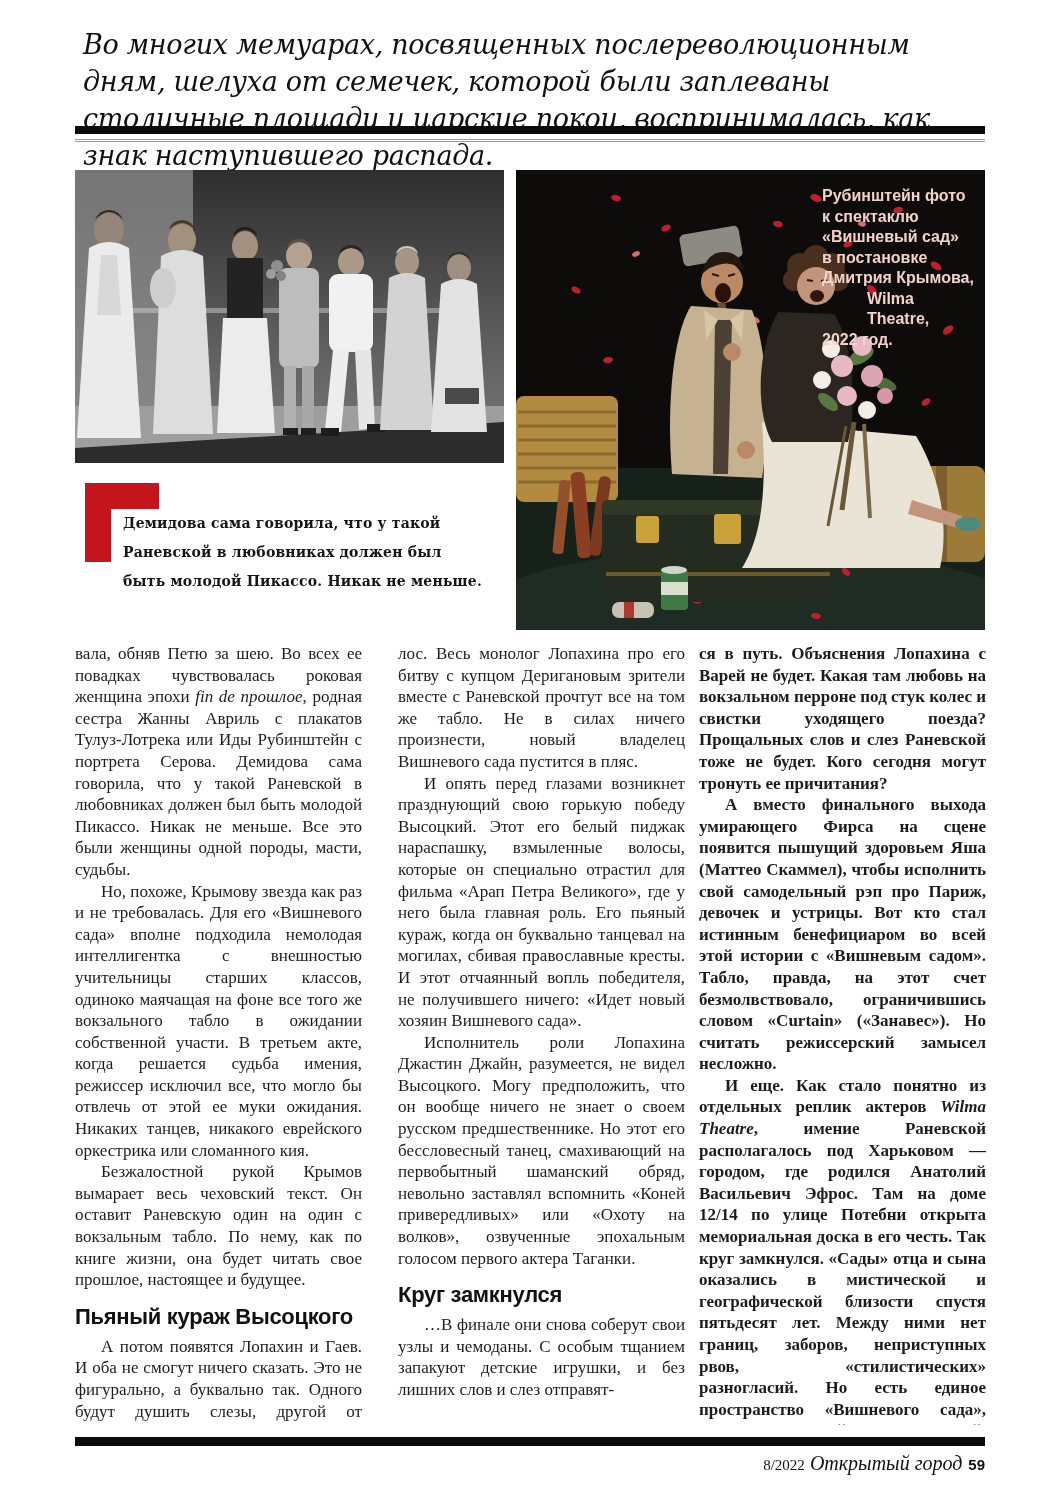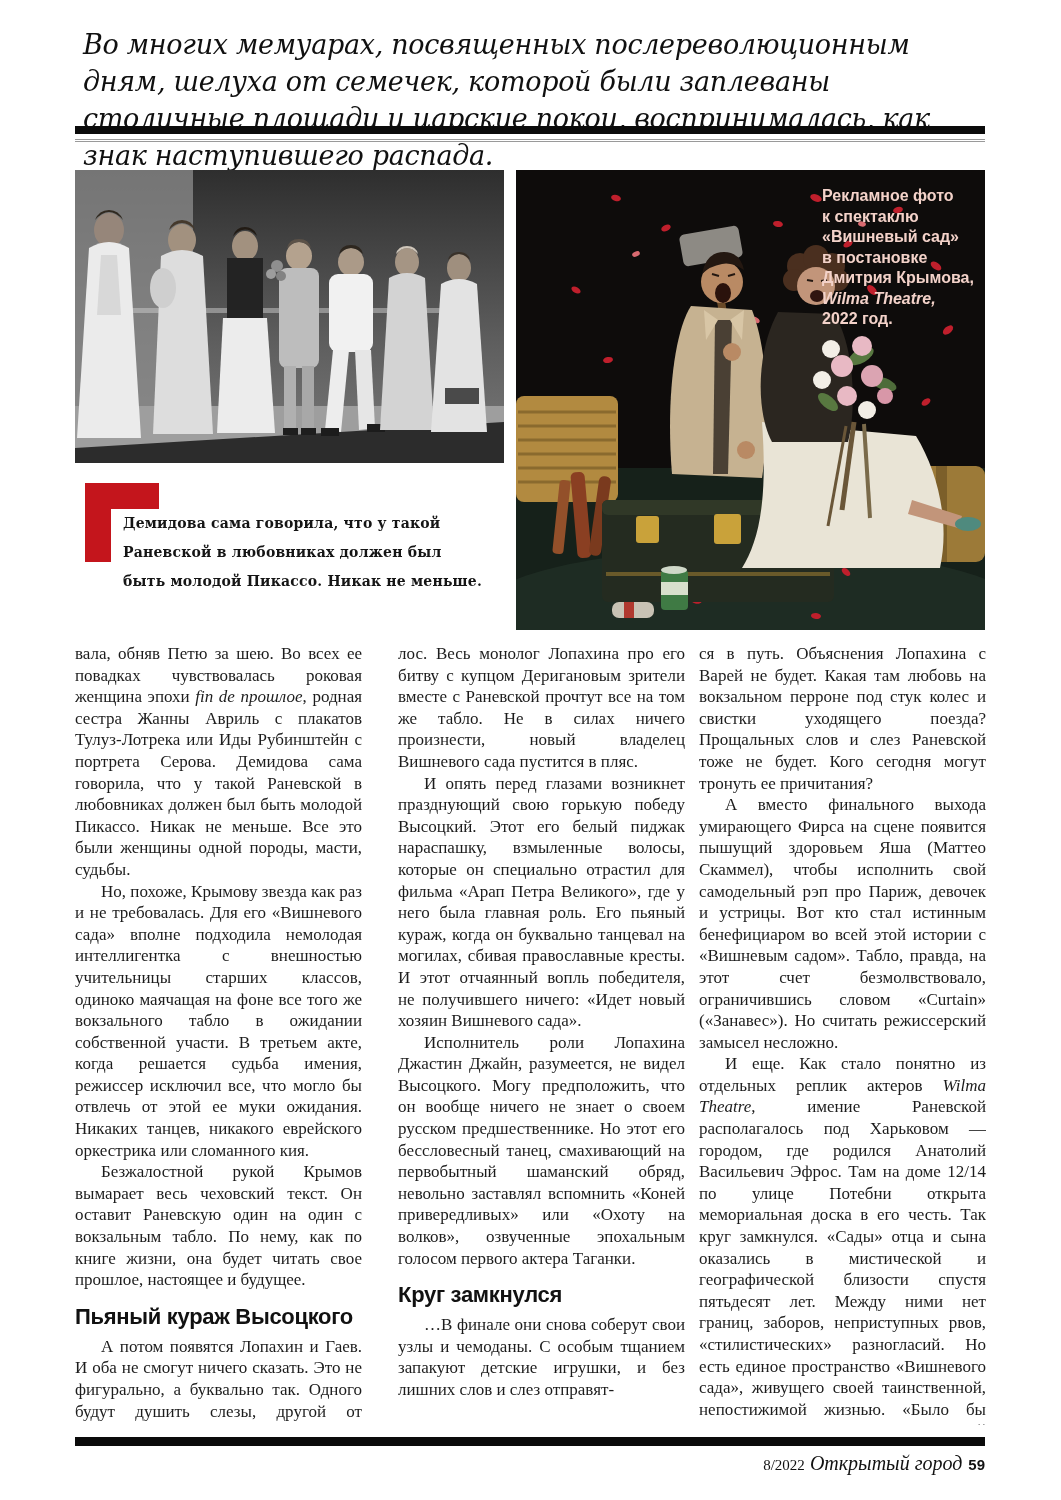--- a/index.html
+++ b/index.html
@@ -12,33 +12,33 @@
   .rule-thick{position:absolute;left:75px;top:126px;width:910px;height:8px;background:#0b0b0b;}
   .rule-thin{position:absolute;left:75px;top:139px;width:910px;height:3px;
              background:linear-gradient(#9a9a9a 0 40%,#ffffff 40% 60%,#9a9a9a 60% 100%);}
   
   .photo-left{position:absolute;left:75px;top:170px;width:429px;height:293px;overflow:hidden;background:#666;}
   .photo-right{position:absolute;left:516px;top:170px;width:469px;height:460px;overflow:hidden;background:#0e0c0b;}
   .photo-left svg,.photo-right svg{display:block;}
   .caption{position:absolute;left:306px;top:16px;width:156px;
            font-family:"Liberation Sans",sans-serif;font-weight:bold;
            font-size:16px;line-height:20.5px;color:#f3d2c9;}
-  .caption .it{font-style:italic;}
+  .caption .it{margin-left:45px;}
   
   .gmark{position:absolute;left:85px;top:483px;width:74px;height:79px;}
   .gmark .h{position:absolute;left:0;top:0;width:74px;height:26px;background:#c4151c;}
   .gmark .v{position:absolute;left:0;top:0;width:26px;height:79px;background:#c4151c;}
   
   .pull-quote{position:absolute;left:123px;top:509px;width:362px;margin:0;
               font-family:"DejaVu Serif",serif;font-weight:800;
               font-size:14px;line-height:29px;color:#151515;letter-spacing:0.2px;}
   
   .col{position:absolute;top:643px;width:287px;height:782px;overflow:hidden;
        font-size:17px;line-height:21.6px;text-align:justify;color:#1c1c1c;}
-  .col1{left:75px;} .col2{left:387px;margin-left:11px;} .col3{left:699px;}
+  .col1{left:75px;} .col2{left:387px;margin-left:11px;} .col3{left:699px;font-weight:bold;}
   .col p{margin:0;}
   .col p.ind{text-indent:26px;}
   .col h2{margin:13px 0 7px 0;font-family:"Liberation Sans",sans-serif;
           font-weight:bold;font-size:22px;line-height:25px;color:#111;
           letter-spacing:-0.3px;text-align:left;}
   .col i{font-style:italic;}
   
   .footer-rule{position:absolute;left:75px;top:1437px;width:910px;height:9px;background:#0b0b0b;}
   .footer-line{position:absolute;right:76px;top:1452px;white-space:nowrap;color:#111;
                font-size:15px;font-family:"Liberation Serif",serif;}
@@ -222,21 +222,21 @@
       <polygon points="396,330 446,346 442,358 392,344" fill="#c2957a"></polygon>
       <ellipse cx="452" cy="354" rx="13" ry="7" fill="#4f8a7e"></ellipse>
 
       <rect x="145" y="400" width="27" height="40" rx="4" fill="#3f7a44"></rect>
       <rect x="145" y="412" width="27" height="13" fill="#d8e0cc"></rect>
       <ellipse cx="158" cy="400" rx="13" ry="4" fill="#cfd8c8"></ellipse>
       <rect x="96" y="432" width="42" height="16" rx="7" fill="#c8c2b4"></rect>
       <rect x="108" y="432" width="10" height="16" fill="#b0382e"></rect>
     </svg>
     <div class="caption">
-      <div>Рекламное фото</div>
+      <div>Рубинштейн фото</div>
       <div>к спектаклю</div>
       <div>«Вишневый сад»</div>
       <div>в постановке</div>
       <div>Дмитрия Крымова,</div>
       <div class="it">Wilma Theatre,</div>
       <div>2022 год.</div>
     </div>
   </div>
 
   <div class="gmark">

